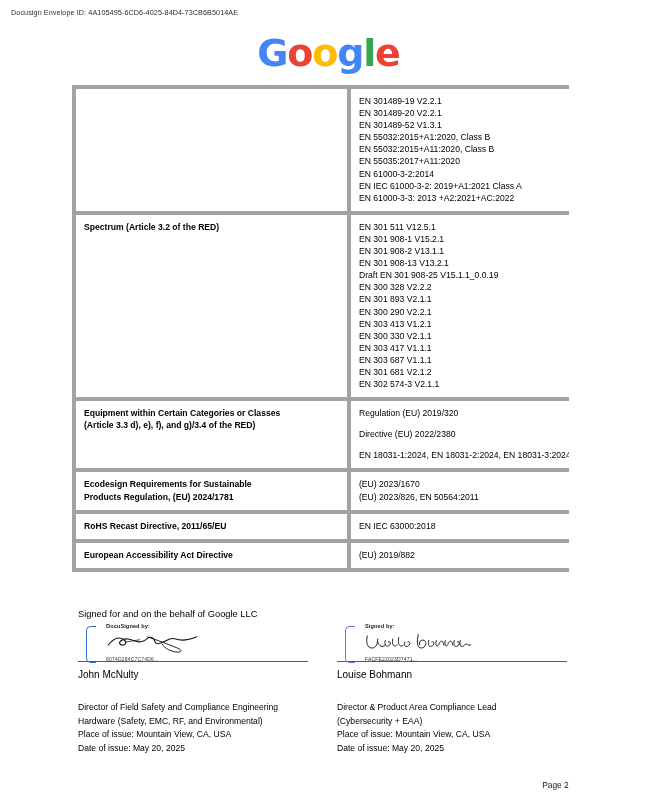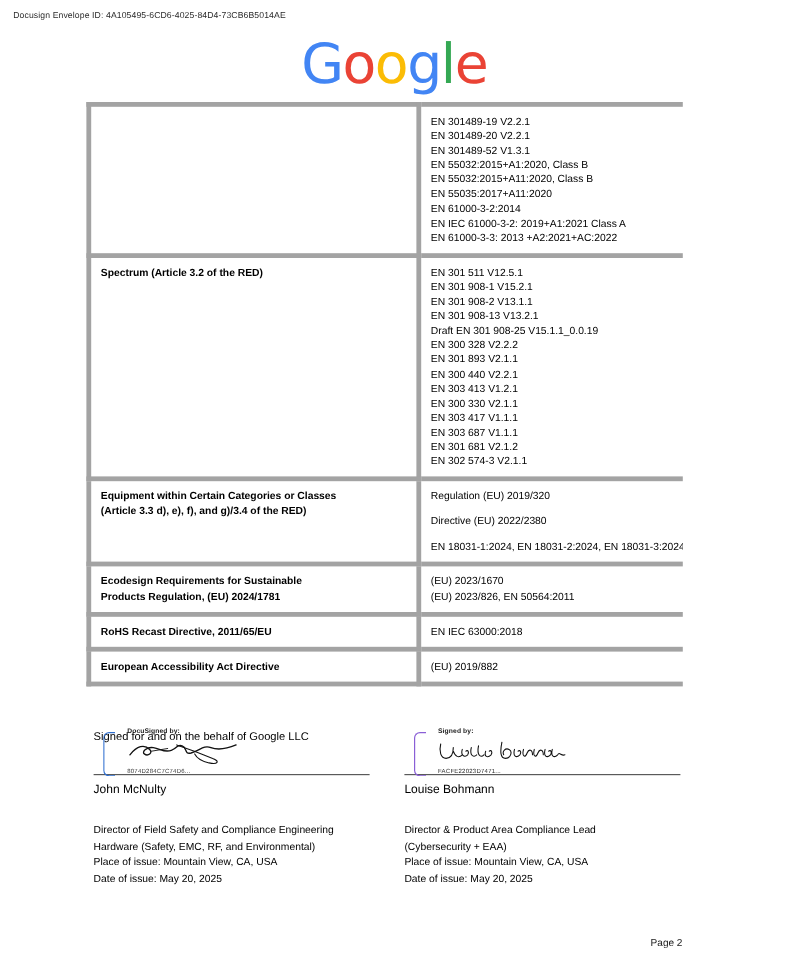--- a/index.html
+++ b/index.html
@@ -33,24 +33,24 @@
   
   .brand {
     position: absolute;
     top: 36px;
     left: 0;
     width: 657px;
     text-align: center;
   }
   .brand-word {
     font-family: "DejaVu Sans", sans-serif;
-    font-size: 46px;
+    font-size: 38px;
     line-height: 34px;
     letter-spacing: -1.2px;
-    font-weight: 400;
+    font-weight: 700;
     display: inline-block;
   }
   .brand-word span { display: inline; }
 
   
   .spec-table {
     position: absolute;
     left: 72px;
     top: 85px;
     width: 512px;
@@ -77,21 +77,21 @@
   
   .sig-intro {
     position: absolute;
     left: 78px;
     top: 608px;
     font-size: 9.3px;
     line-height: 12px;
   }
   .sig-col {
     position: absolute;
-    top: 608px;
+    top: 624px;
     font-size: 9.3px;
   }
   .sig-col.left  { left: 78px;  width: 230px; }
   .sig-col.right { left: 337px; width: 230px; }
 
   .sig-stamp {
     position: relative;
     height: 40px;
   }
   .sig-bracket {
@@ -195,21 +195,21 @@
             <span class="line">Spectrum (Article 3.2 of the RED)</span>
           </td>
           <td class="c-value">
             <span class="line">EN 301 511 V12.5.1</span>
             <span class="line">EN 301 908-1 V15.2.1</span>
             <span class="line">EN 301 908-2 V13.1.1</span>
             <span class="line">EN 301 908-13 V13.2.1</span>
             <span class="line">Draft EN 301 908-25 V15.1.1_0.0.19</span>
             <span class="line">EN 300 328 V2.2.2</span>
             <span class="line">EN 301 893 V2.1.1</span>
-            <span class="line">EN 300 440 V2.2.1</span>
+            <span class="line">EN 300 290 V2.2.1</span>
             <span class="line">EN 303 413 V1.2.1</span>
             <span class="line">EN 300 330 V2.1.1</span>
             <span class="line">EN 303 417 V1.1.1</span>
             <span class="line">EN 303 687 V1.1.1</span>
             <span class="line">EN 301 681 V2.1.2</span>
             <span class="line">EN 302 574-3 V2.1.1</span>
           </td>
         </tr>
         <tr>
           <td class="c-label">

